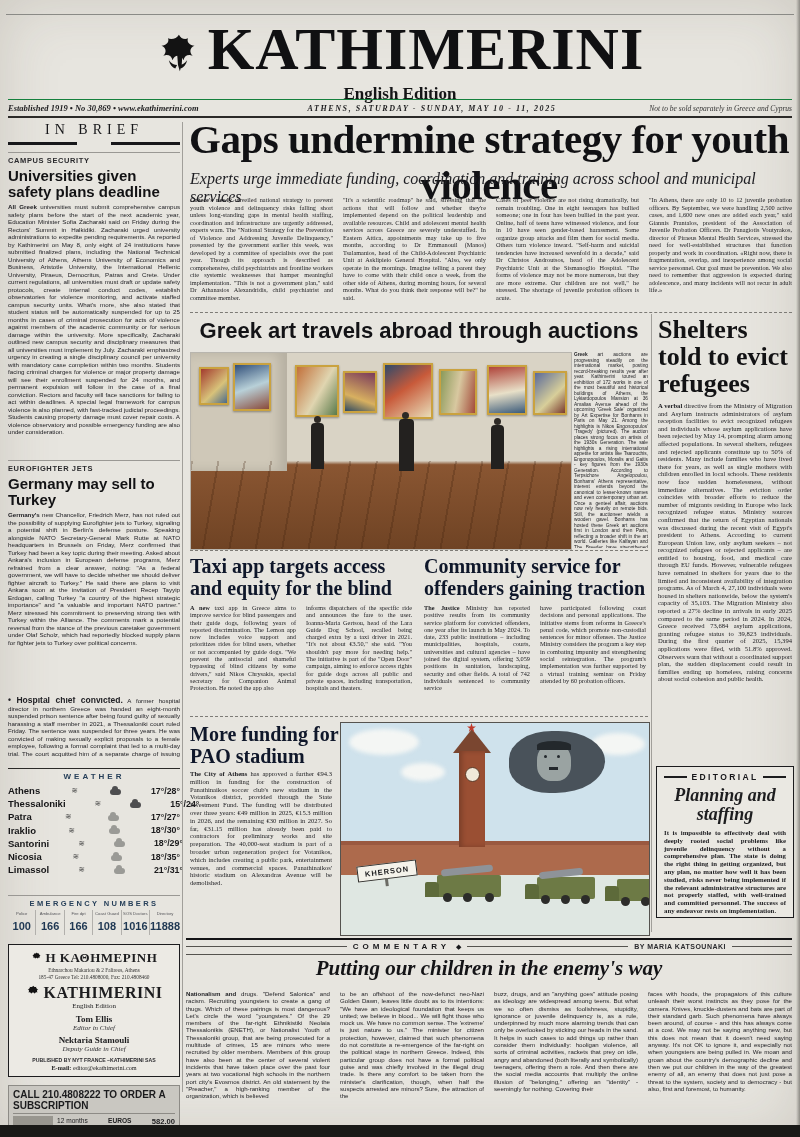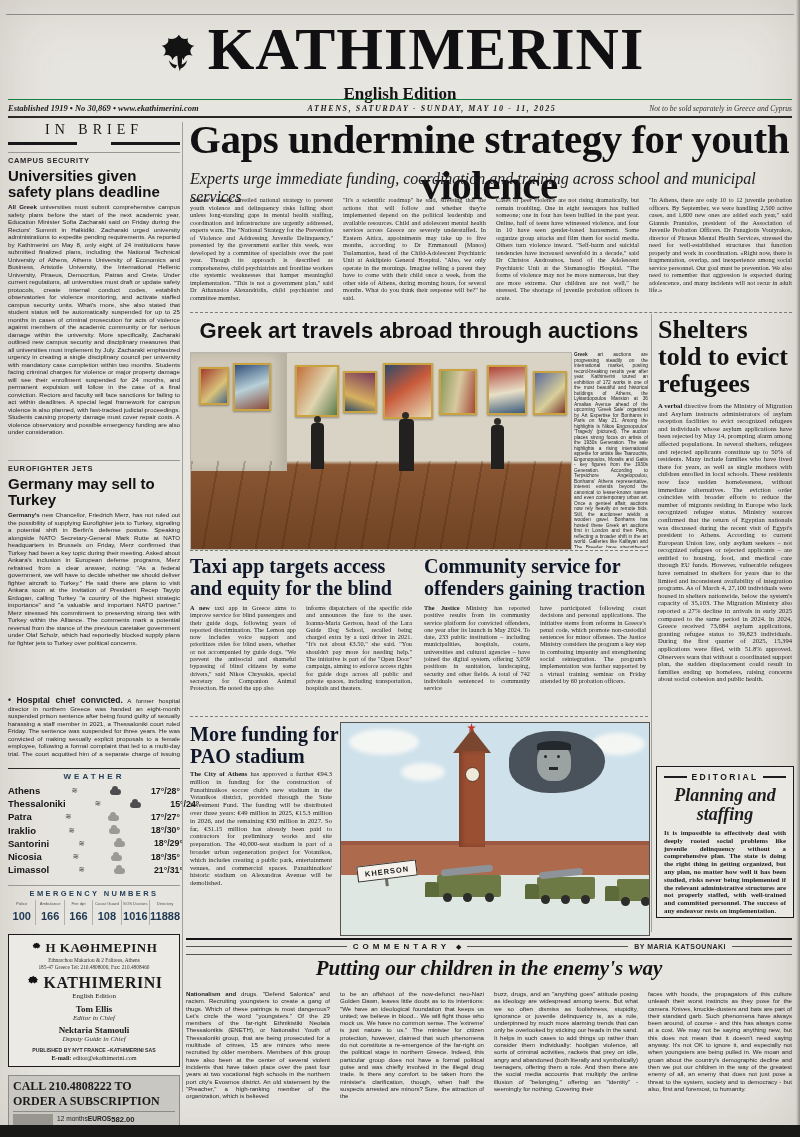--- a/index.html
+++ b/index.html
@@ -37,44 +37,44 @@
   .w-row{display:flex;align-items:center;height:13.2px;gap:29px;}
   .w-city{flex:1;font-family:"Liberation Sans",sans-serif;font-weight:700;font-size:9.5px;color:#151517;}
   .w-ic1{width:26px;text-align:center;font-size:8px;color:#4a4a4a;}
   .w-ic2{width:30px;display:flex;justify-content:center;}
   .w-t{width:44px;text-align:right;font-family:"Liberation Sans",sans-serif;font-weight:700;font-size:8.8px;color:#1b1b1d;}
   .cl{width:11px;height:6px;border-radius:5px;background:#4e4e50;position:relative;margin-top:2px;}
   .cl::before{content:"";position:absolute;width:6px;height:6px;border-radius:50%;background:inherit;top:-3px;left:2px;}
   .cl.sun{background:#9a9a96;}
   .cl.sun::after{content:"";position:absolute;width:5px;height:5px;border-radius:50%;background:#e8b13a;top:-3px;right:-3px;z-index:-1;}
   
-  .emg{margin-top:9px;border-top:1px solid #9a9894;padding-top:3px;}
+  .emg{margin-top:19px;border-top:1px solid #9a9894;padding-top:3px;}
   .e-head{text-align:center;font-family:"Liberation Sans",sans-serif;font-weight:700;font-size:7.5px;letter-spacing:2.4px;color:#27405a;margin-bottom:2px;}
   .e-row{display:flex;}
   .e-cell{flex:1;text-align:center;border-left:1px solid #b2b0ac;padding:1px 0;}
   .e-cell:first-child{border-left:none;}
   .e-lab{font-family:"Liberation Sans",sans-serif;font-size:4.2px;color:#55555a;display:block;}
   .e-num{font-family:"Liberation Sans",sans-serif;font-weight:700;font-size:11px;color:#1d3least; color:#1e3752;}
   
   .imprint{margin-top:9px;border:1.5px solid #1c1c1e;background:#eceae4;padding:5px 4px;text-align:center;}
   .imp-greek{font-size:13px;font-weight:700;letter-spacing:.5px;}
   .imp-ad{font-size:5.3px;color:#333;line-height:6.4px;margin:1px 0 4px;}
   .imp-title{font-size:16px;font-weight:700;letter-spacing:.5px;display:flex;justify-content:center;align-items:center;gap:4px;}
   .imp-ed{font-size:7px;margin-bottom:4px;}
   .imp-name{font-size:9px;font-weight:700;margin-top:3px;}
   .imp-role{font-size:7px;font-style:italic;color:#2c2c30;}
   .imp-pub{font-family:"Liberation Sans",sans-serif;font-size:5.2px;font-weight:700;margin-top:4px;color:#2a2a2e;}
   .imp-mail{font-size:6.2px;margin-top:1px;}
   
   .subbox{margin-top:8px;background:#c9c7c1;border:1px solid #8d8b86;padding:3px 4px;}
-  .sub-call{font-family:Liberation Serif, serif;font-weight:700;font-size:12px;color:#1b1b1d;border-bottom:1px solid #8d8b86;padding-bottom:2px;margin-bottom:2px;}
+  .sub-call{font-family:Liberation Sans, sans-serif;font-weight:700;font-size:10px;color:#1b1b1d;border-bottom:1px solid #8d8b86;padding-bottom:2px;margin-bottom:2px;}
   .sub-grid{display:flex;gap:4px;}
   .sub-label{background:#98968f;color:#f2f1ec;font-family:"Liberation Sans",sans-serif;font-size:5.4px;font-weight:700;display:flex;align-items:center;justify-content:center;text-align:center;width:40px;line-height:6.4px;}
   .sub-rows{flex:1;}
-  .sub-row{display:flex;font-family:"Liberation Sans",sans-serif;font-size:6.6px;border-bottom:1px solid #a9a7a1;padding:1px 0;}
+  .sub-row{display:flex;justify-content:space-between;font-family:"Liberation Sans",sans-serif;font-size:6.6px;border-bottom:1px solid #a9a7a1;padding:1px 0;}
   .sub-row:last-child{border-bottom:none;}
   .sub-price{font-weight:700;font-size:7.6px;}
   .sub-cur{font-weight:700;}
 
   
   .vrule{position:absolute;width:1px;background:#a19f9a;}
   .dashed{position:absolute;border-top:1px dashed #7d7b76;height:0;}
 
   
   .lead-head{position:absolute;left:186px;right:8px;top:116px;text-align:center;font-size:41px;line-height:46px;font-weight:700;letter-spacing:-.5px;color:#111114;}

